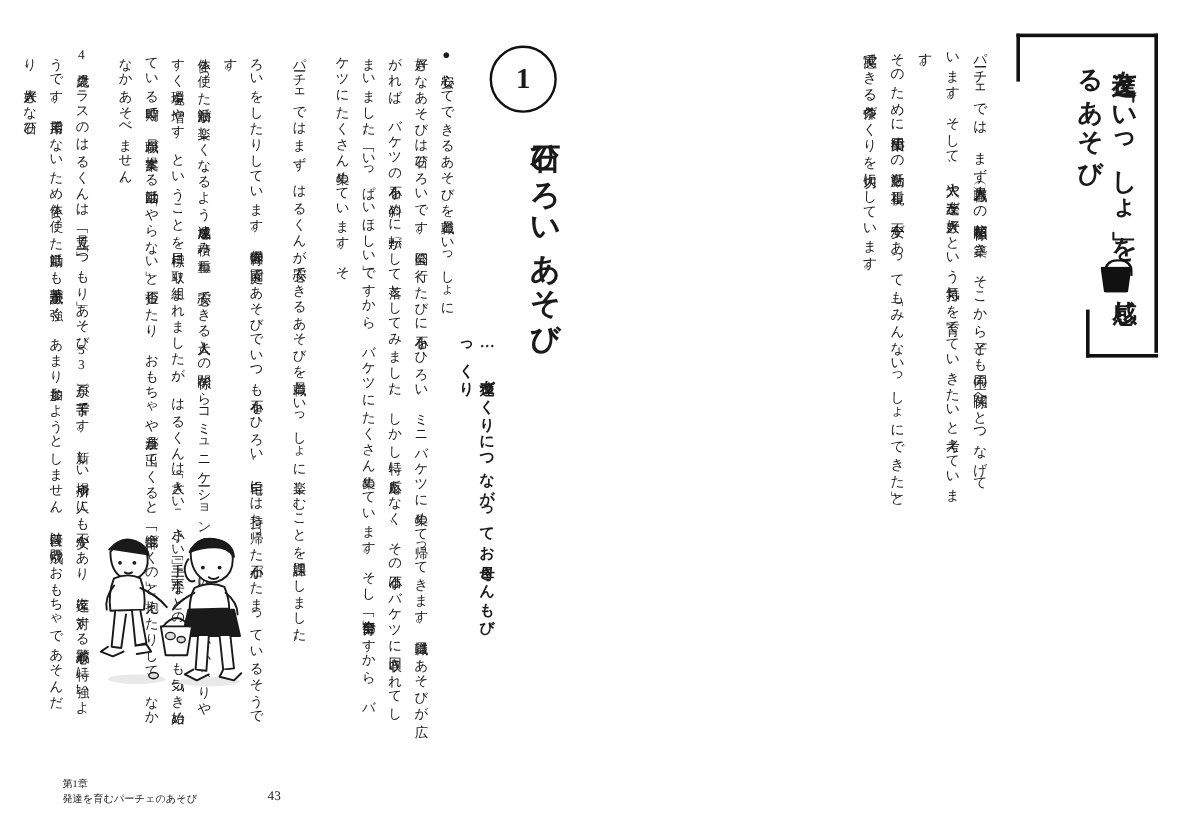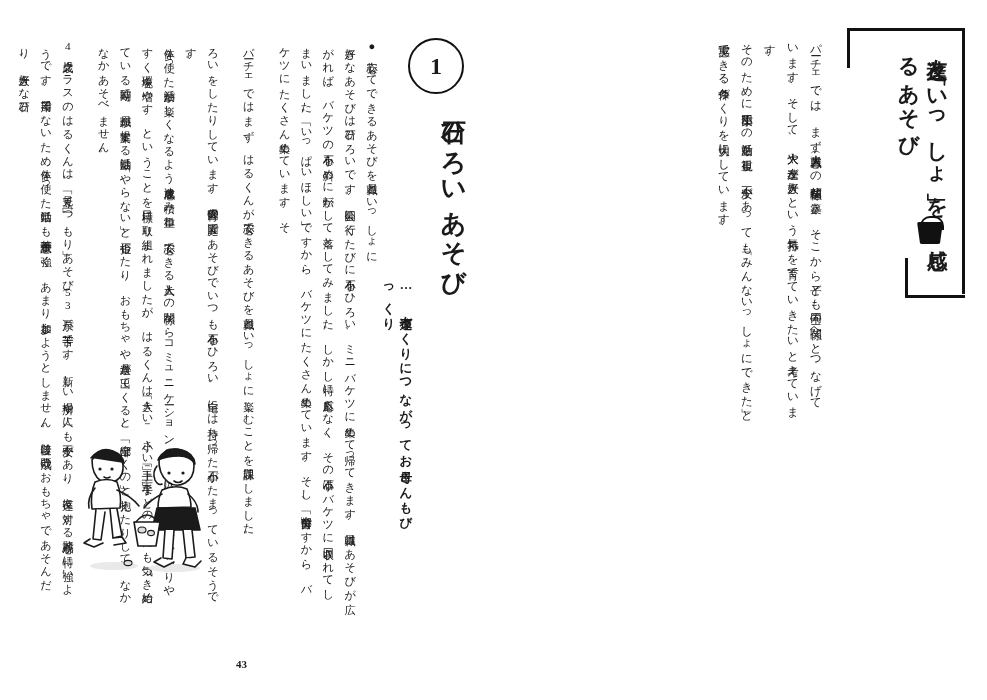--- a/index.html
+++ b/index.html
@@ -215,24 +215,24 @@
   .footer-left {
     position: absolute;
     left: 52px;
     bottom: 28px;
     font-size: 8.5px;
     line-height: 1.5;
     color: #222;
   }
   .folio-left {
     position: absolute;
-    left: 236px;
+    left: 223px;
     bottom: 30px;
     font-size: 11px;
-    font-weight: bold;
+    font-weight: normal;
   }
 </style>
 </head>
 <body>
 
 <div class="spread">
 
   <div class="page-right">
 
     <div class="banner">
@@ -327,17 +327,21 @@
           <path d="M72 92 l26 0 l-4 24 l-18 0 z" fill="#fff"></path>
           <path d="M74 92 q11 -14 22 0" fill="none"></path>
 
           <ellipse cx="80" cy="100" rx="4" ry="3" fill="#ddd" stroke="#1a1a1a" stroke-width="1.1"></ellipse>
           <ellipse cx="89" cy="103" rx="3.4" ry="2.6" fill="#ddd" stroke="#1a1a1a" stroke-width="1.1"></ellipse>
           <ellipse cx="66" cy="133" rx="4" ry="2.6" fill="#ddd" stroke="#1a1a1a" stroke-width="1.1"></ellipse>
         </g>
       </svg>
     </div>
 
+    <div class="footer-left">
+      <div>第1章</div>
+      <div>発達を育むパーチェのあそび</div>
+    </div>
 
     <div class="folio-left">43</div>
   </div>
 
 </div>
 
 </body></html>

